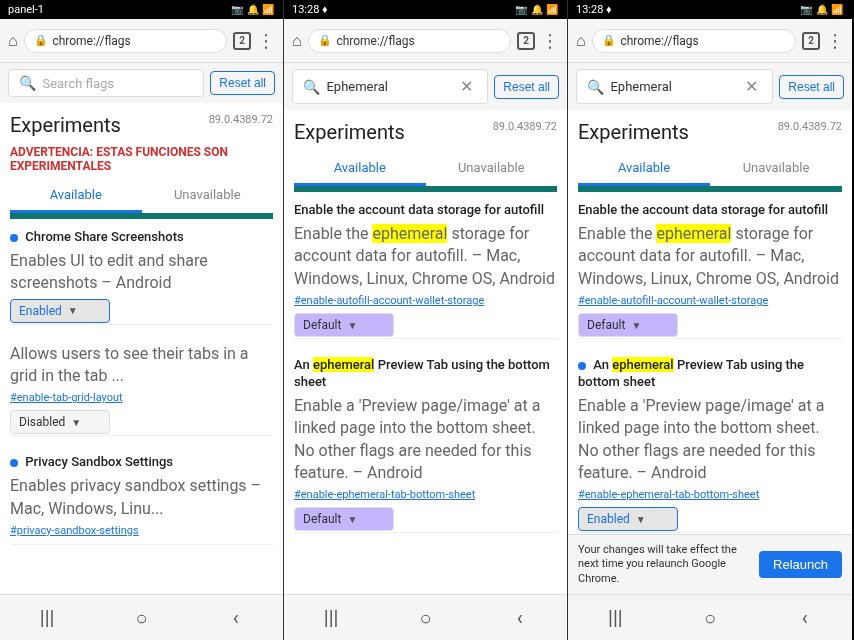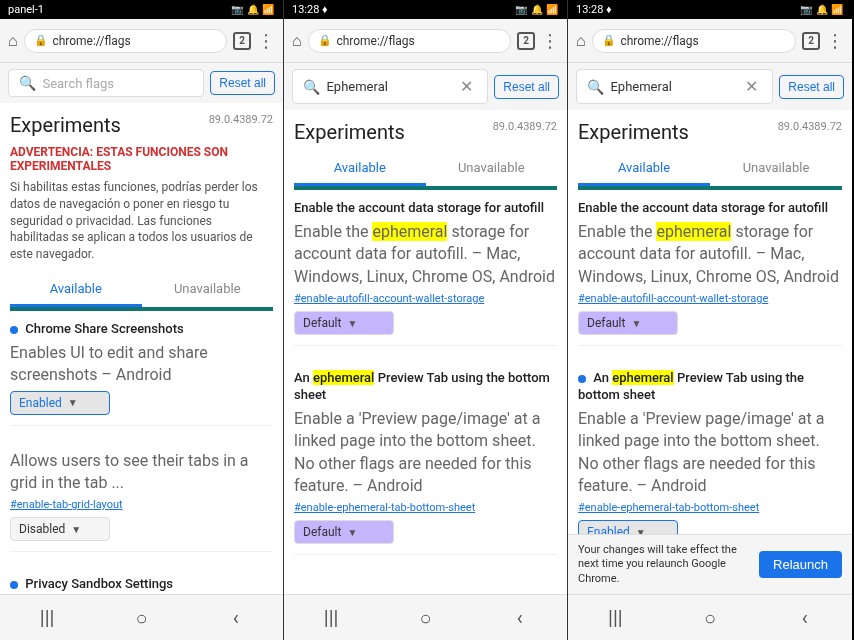--- a/index.html
+++ b/index.html
@@ -129,39 +129,39 @@
       margin-bottom: 6px;
     }
     .description-text {
       font-size: 12px;
       color: #555;
       margin-bottom: 10px;
       line-height: 1.4;
     }
     .tabs-container {
       display: flex;
-      border-bottom: 4px solid #0f766e;
+      border-bottom: 6px solid #0f766e;
       margin-bottom: 10px;
     }
     .tab-btn {
       flex: 1;
       text-align: center;
       padding: 8px 4px;
       font-size: 13px;
       color: #888;
       cursor: pointer;
       border-bottom: 3px solid transparent;
     }
     .tab-btn.active {
       color: #1a73e8;
       border-bottom: 3px solid #1a73e8;
     }
     .flag-item {
-      margin-bottom: 24px;
-      padding-bottom: 10px;
+      margin-bottom: 18px;
+      padding-bottom: 1px;
       border-bottom: 1px solid #f0f0f0;
     }
     .flag-title {
       font-size: 13px;
       font-weight: 500;
       color: #202124;
       margin-bottom: 4px;
       line-height: 1.3;
     }
     .flag-title .highlight {
@@ -293,21 +293,20 @@
     </div>
     <button class="reset-btn">Reset all</button>
   </div>
 
   <div class="content-area">
     <div class="experiments-header">
       <span class="experiments-title">Experiments</span>
       <span class="version-text">89.0.4389.72</span>
     </div>
     <div class="warning-text">ADVERTENCIA: ESTAS FUNCIONES SON EXPERIMENTALES</div>
-    <div class="description-text">Si habilitas estas funciones, podrías perder los datos de navegación o poner en riesgo tu seguridad o privacidad. Las funciones habilitadas se aplican a todos los usuarios de este navegador.</div>
 
     <div class="tabs-container">
       <div class="tab-btn active">Available</div>
       <div class="tab-btn">Unavailable</div>
     </div>
 
     <div class="flag-item">
       <div class="flag-title">
         <span class="flag-dot"></span>
         <span>Chrome Share Screenshots</span>

